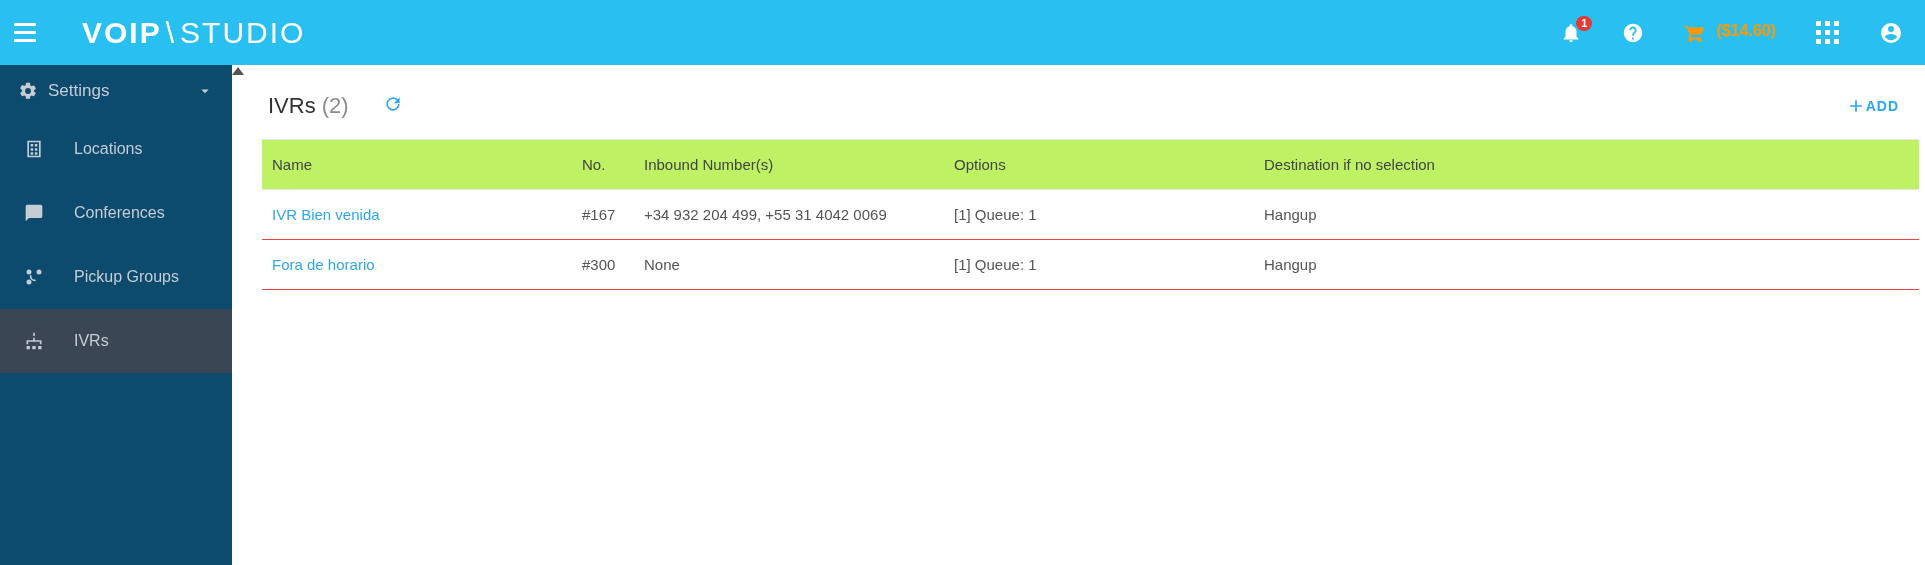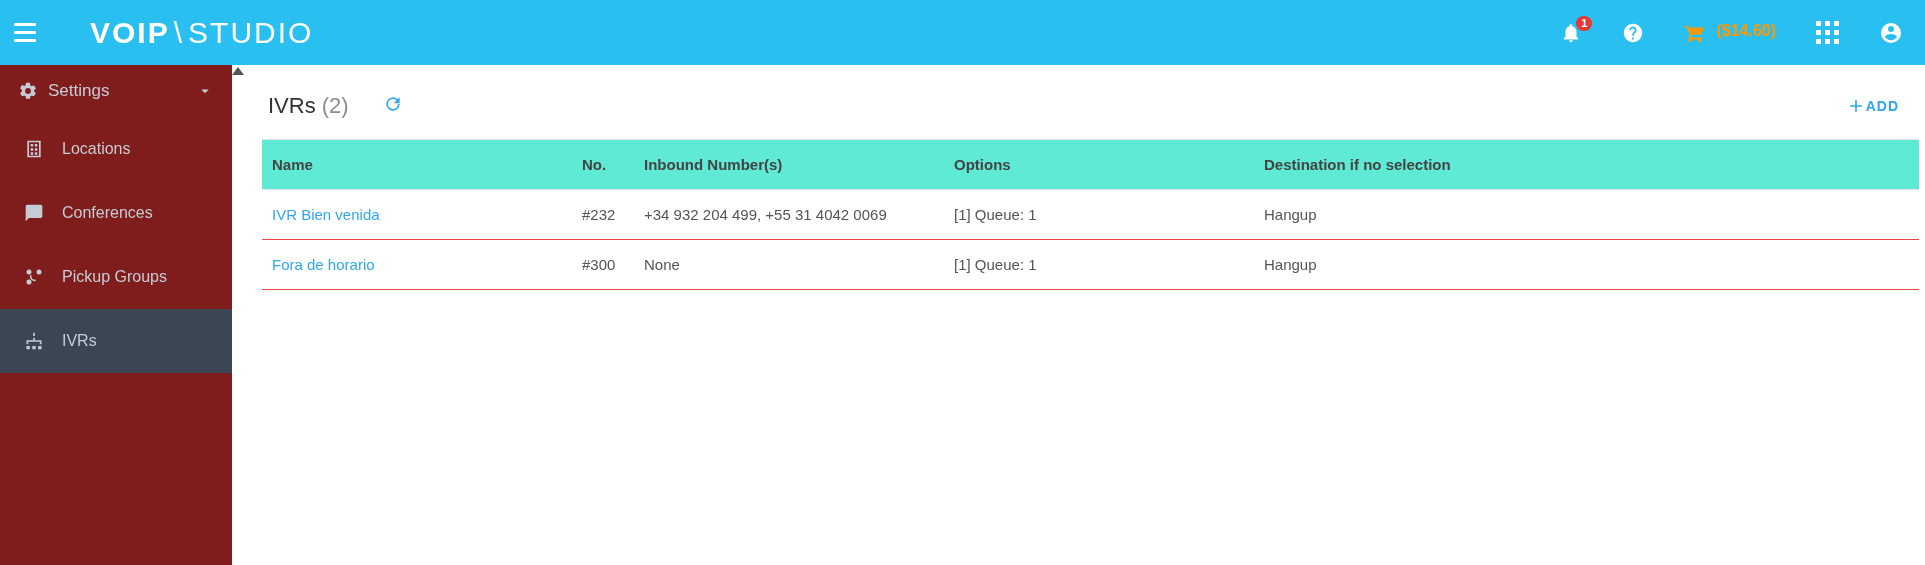--- a/index.html
+++ b/index.html
@@ -9,49 +9,49 @@
     background: #29c0f1;
     display: flex;
     align-items: center;
     color: #fff;
     padding: 0 14px 0 14px;
     justify-content: space-between;
   }
   .topbar-left { display: flex; align-items: center; gap: 22px; }
   .hamburger { width: 28px; cursor: pointer; display: flex; flex-direction: column; gap: 5px; }
   .hamburger span { display: block; height: 3px; background: #fff; width: 22px; border-radius: 1px; }
-  .brand { display: flex; align-items: flex-end; font-size: 30px; font-weight: 400; letter-spacing: 2px; margin-left: 26px; }
+  .brand { display: flex; align-items: flex-end; font-size: 30px; font-weight: 400; letter-spacing: 2px; margin-left: 18px; }
   .brand .bold { font-weight: 700; }
   .brand .slash { margin: 0 4px; }
   .topbar-right { display: flex; align-items: center; gap: 40px; padding-right: 8px; }
   .icon-wrap { position: relative; display: flex; align-items: center; cursor: pointer; color:#fff; }
   .badge { position: absolute; top: -6px; right: -10px; background: #e53935; color: #fff; font-size: 11px; font-weight: 700; border-radius: 8px; padding: 1px 5px; line-height: 13px; }
   .cart-group { display: flex; align-items: flex-start; gap: 10px; color: #ff9800; font-weight: 700; font-size: 16px; }
   .cart-group svg { fill: #ff9800; }
   .apps-grid { display: grid; grid-template-columns: repeat(3,5px); grid-template-rows: repeat(3,5px); gap: 4px; }
   .apps-grid div { width:5px; height:5px; background:#fff; }
   .body { display: flex; height: calc(100% - 65px); }
-  .sidebar { width: 232px; background: #7f1d1d; color: #c6ccd4; display: flex; flex-direction: column; }
+  .sidebar { width: 232px; background: #0c4a6e; color: #c6ccd4; display: flex; flex-direction: column; }
   .sidebar .settings-head { display:flex; align-items:center; padding: 16px 18px; color:#c6ccd4; font-size:17px; cursor:pointer; }
   .sidebar .settings-head .label { flex:1; margin-left:10px; }
   .sidebar .settings-head .chev { }
-  .sidebar .nav-item { display:flex; align-items:center; gap:18px; padding: 22px 24px; font-size:16px; color:#c6ccd4; cursor:pointer; }
+  .sidebar .nav-item { display:flex; align-items:center; gap:30px; padding: 22px 24px; font-size:16px; color:#c6ccd4; cursor:pointer; }
   .sidebar .nav-item.active { background:#3a4654; }
   .sidebar .nav-item svg { flex:0 0 20px; fill:#c6ccd4; }
   .collapse-divider { width: 16px; background:#fff; position:relative; }
   .collapse-divider .caret { position:absolute; top:2px; left:0; width:0;height:0;border-left:6px solid transparent;border-right:6px solid transparent;border-bottom:8px solid #555; cursor:pointer; }
   .main { flex:1; background:#fff; padding: 18px 6px 0 14px; overflow:auto; }
   .page-head { display:flex; align-items:center; padding: 10px 0 20px 6px; }
   .page-title { font-size:22px; color:#333; font-weight:400; }
   .page-count { color:#8c8c8c; font-size:22px; margin-left:6px; }
   .refresh { color:#2fa6f0; margin-left:34px; cursor:pointer; }
   .add-btn { margin-left:auto; display:flex; align-items:center; color:#2fa6f0; font-weight:700; letter-spacing:1px; font-size:14px; cursor:pointer; padding-right:20px; }
   table.data { width:100%; border-collapse:collapse; }
   table.data th, table.data td { text-align:left; font-size:15px; color:#555; padding: 16px 10px; border-top:1px solid #e4e4e4; border-bottom:1px solid #e4e4e4; }
-  table.data th { font-weight:700; color:#444; background:#5eead4; }
+  table.data th { font-weight:400; color:#444; background:#bef264; }
   table.data td.name a { color:#2fa6f0; text-decoration:none; }
   table.data td { border-bottom:1px solid #ef4444; }
   .col-name { width: 310px; }
   .col-no { width: 62px; }
   .col-inbound { width: 310px; }
   .col-options { width: 310px; }
 </style>
 </head>
 <body>
 
@@ -177,21 +177,21 @@
           <th class="col-name">Name</th>
           <th class="col-no">No.</th>
           <th class="col-inbound">Inbound Number(s)</th>
           <th class="col-options">Options</th>
           <th>Destination if no selection</th>
         </tr>
       </thead>
       <tbody>
         <tr>
           <td class="name"><a href="#">IVR Bien venida</a></td>
-          <td>#232</td>
+          <td>#167</td>
           <td>+34 932 204 499, +55 31 4042 0069</td>
           <td>[1] Queue: 1</td>
           <td>Hangup</td>
         </tr>
         <tr>
           <td class="name"><a href="#">Fora de horario</a></td>
           <td>#300</td>
           <td>None</td>
           <td>[1] Queue: 1</td>
           <td>Hangup</td>

